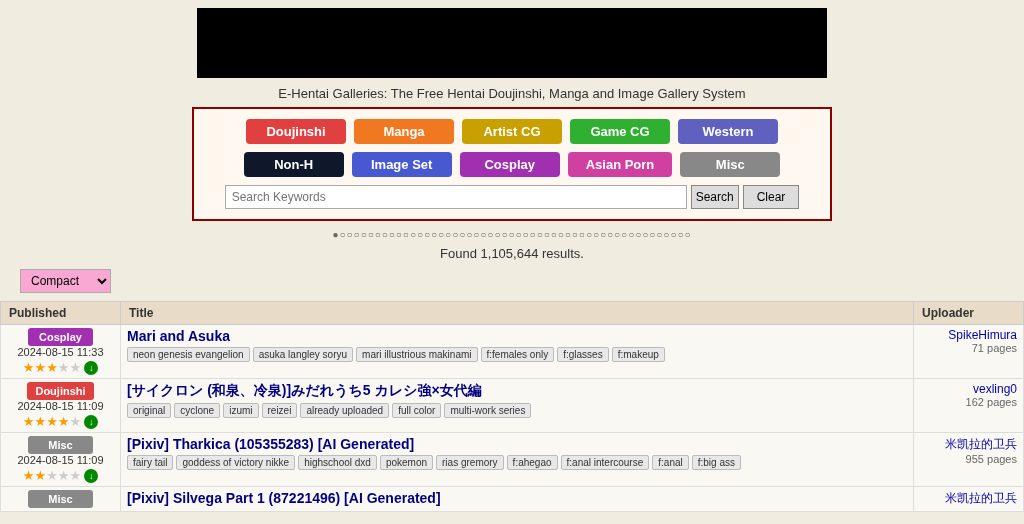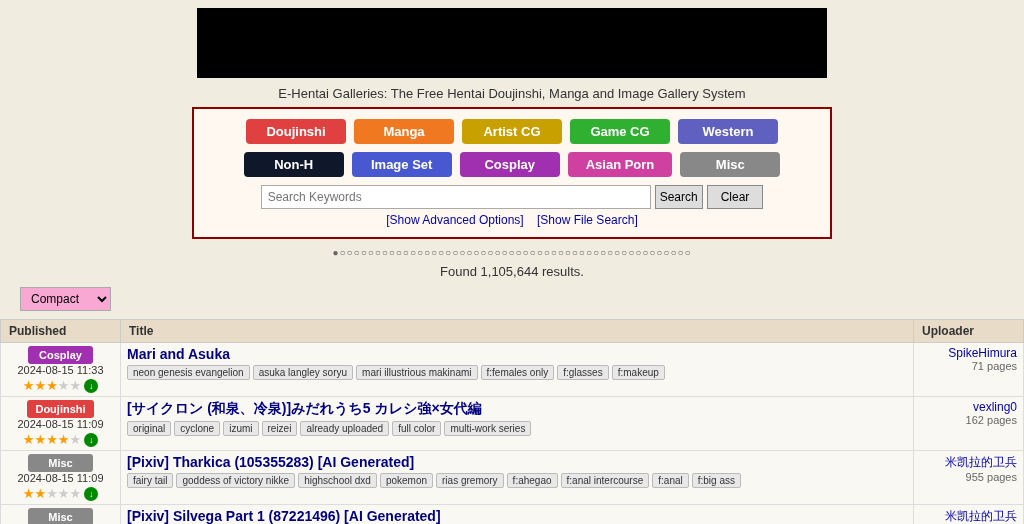--- a/index.html
+++ b/index.html
@@ -50,21 +50,21 @@
     .btn-asian-porn { background: #d040a0; }
     .btn-misc { background: #888; }
     .search-row {
       display: flex;
       align-items: center;
       gap: 4px;
       justify-content: center;
       margin-top: 6px;
     }
     .search-input {
-      width: 390px;
+      width: 462px;
       padding: 4px 6px;
       border: 1px solid #aaa;
       font-size: 12px;
     }
     .search-btn {
       padding: 4px 4px;
       background: #ddd;
       border: 1px solid #888;
       cursor: pointer;
       font-size: 12px;
@@ -236,25 +236,20 @@
     <button class="cat-btn btn-image-set">Image Set</button>
     <button class="cat-btn btn-cosplay">Cosplay</button>
     <button class="cat-btn btn-asian-porn">Asian Porn</button>
     <button class="cat-btn btn-misc">Misc</button>
   </div>
   <div class="search-row">
     <input type="text" class="search-input" placeholder="Search Keywords" style="">
     <button class="search-btn">Search</button>
     <button class="clear-btn">Clear</button>
   </div>
-  <div class="adv-links">
-    <a>[Show Advanced Options]</a>
-    &nbsp;&nbsp;
-    <a>[Show File Search]</a>
-  </div>
 </div>
 
 <div class="dots-bar">
   ●○○○○○○○○○○○○○○○○○○○○○○○○○○○○○○○○○○○○○○○○○○○○○○○○○○
 </div>
 
 <div class="results-info">Found 1,105,644 results.</div>
 
 <div class="nav-bar">
   <select class="compact-select">

